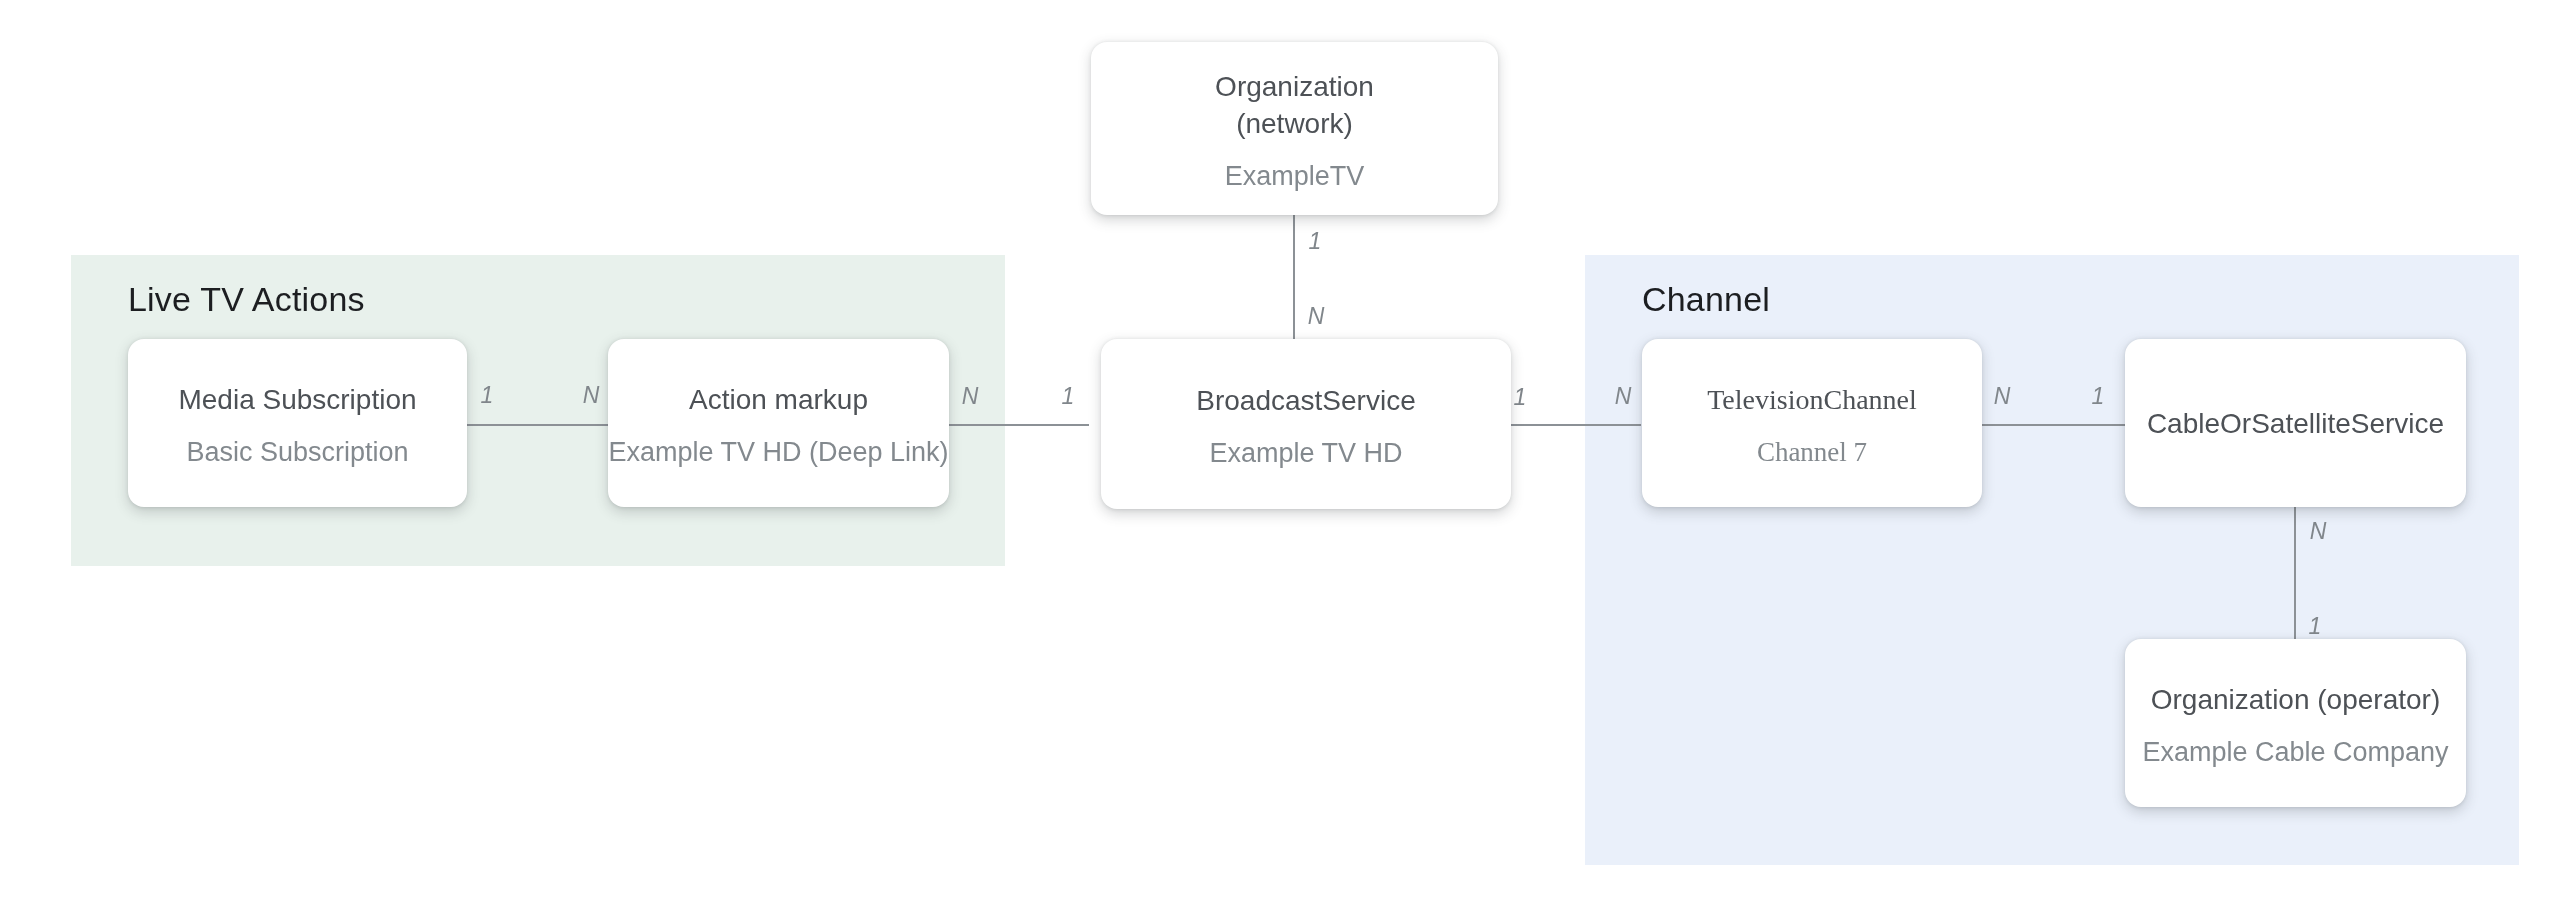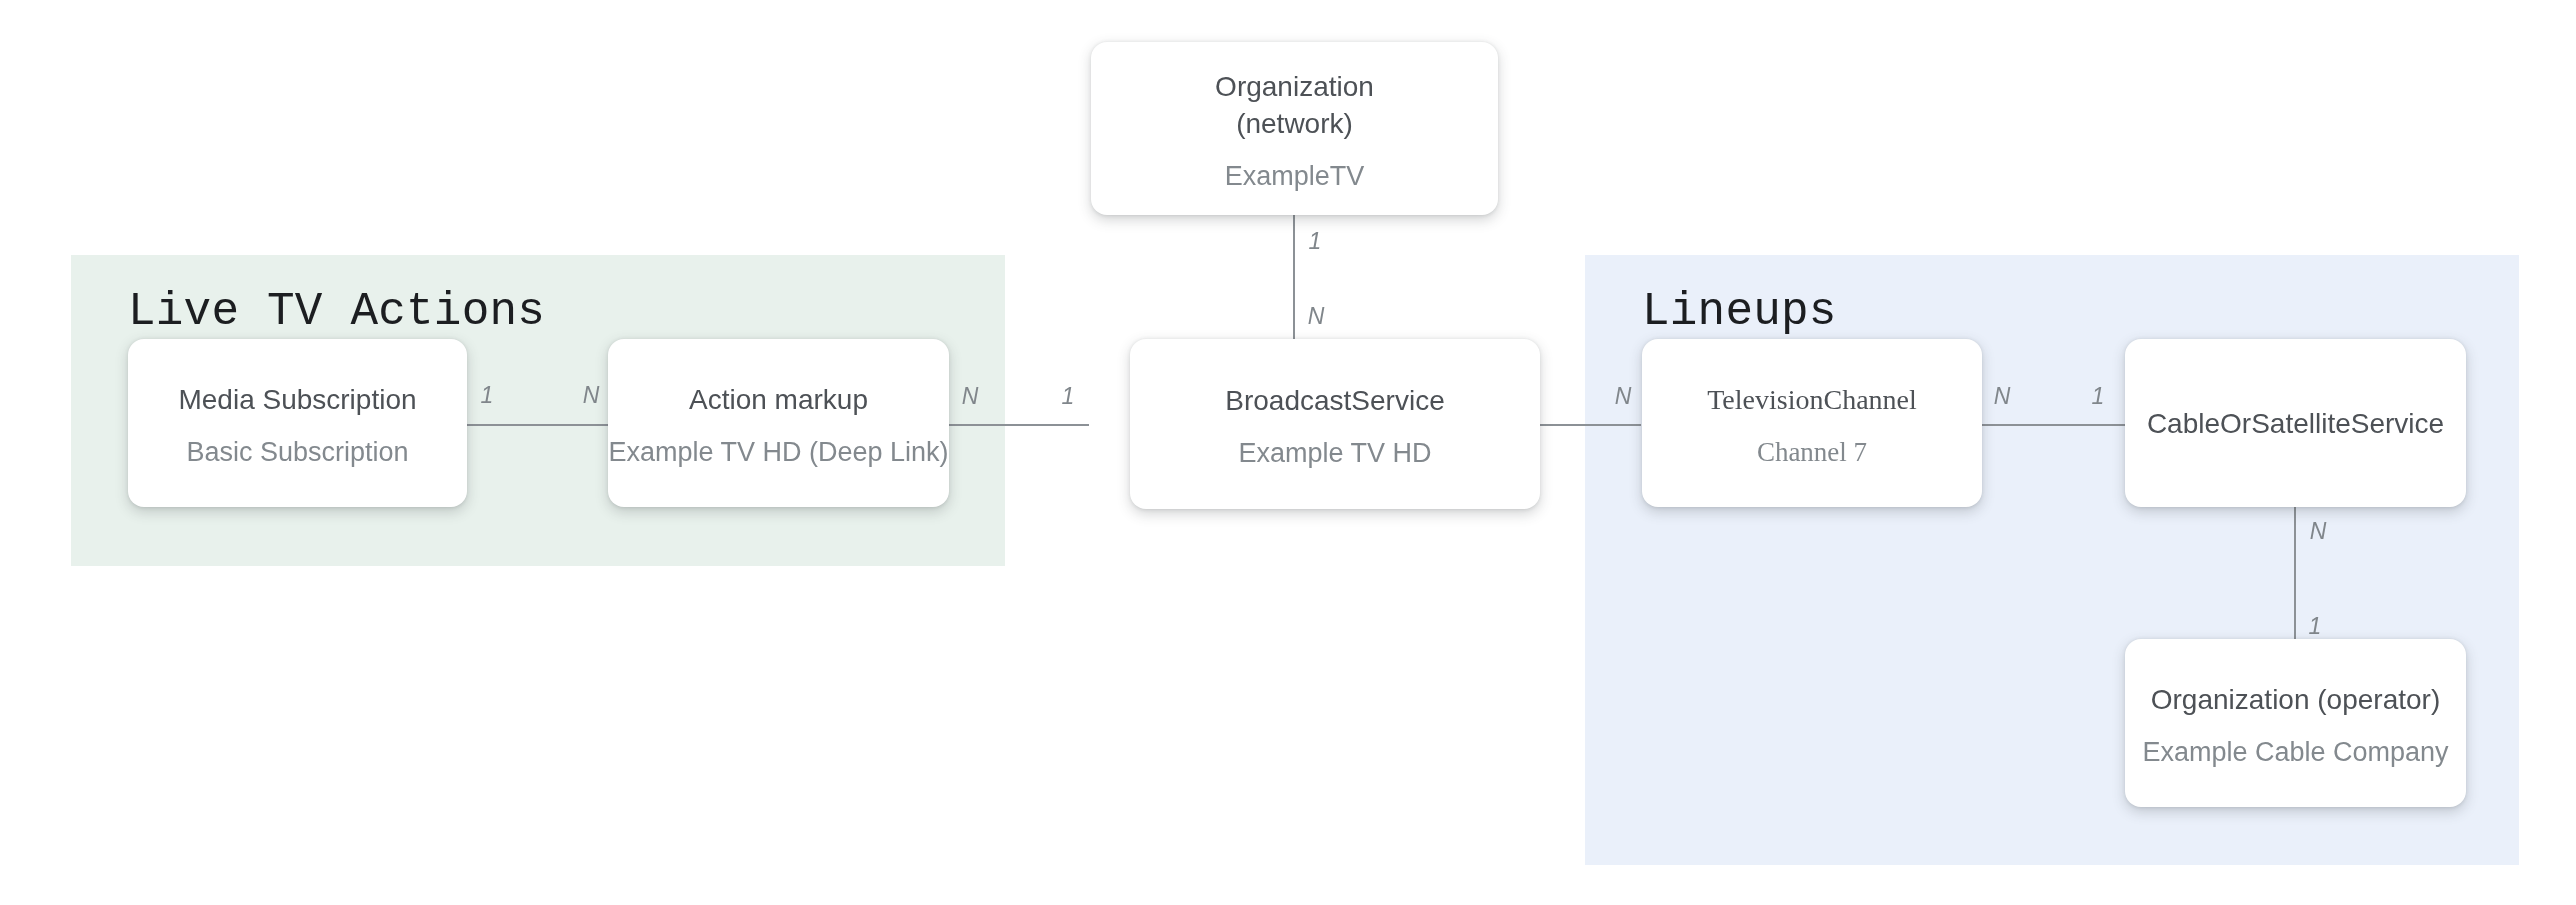--- a/index.html
+++ b/index.html
@@ -24,27 +24,26 @@
   }
   .region {
     position: absolute;
     z-index: 0;
   }
   .region.live-tv { left: 71px; top: 255px; width: 934px; height: 311px; background: var(--region-live-tv); }
   .region.lineups { left: 1585px; top: 255px; width: 934px; height: 610px; background: var(--region-lineups); }
   .region-title {
     position: absolute;
     left: 57px;
-    top: 36px;
-    font-size: 46px;
+    top: 23px;
+    font-size: 34px;
     line-height: 42px;
     color: var(--region-title);
     letter-spacing: 0.2px;
     white-space: pre;
-    font-family: Liberation Mono, monospace;
   }
   .node {
     position: absolute;
     z-index: 2;
     background: var(--card-background);
     border-radius: 16px;
     box-shadow: 0 4.4px 12.4px rgba(60,64,67,0.22), 0 0.9px 3.5px rgba(60,64,67,0.12);
     display: flex;
     flex-direction: column;
     align-items: center;
@@ -60,21 +59,21 @@
   }
   .node-subtitle {
     font-size: 27px;
     line-height: 26.5px;
     color: var(--card-subtitle);
     white-space: pre;
   }
   .node.n-org-network        { left: 1091px; top:  42px; width: 407px; height: 173px; }
   .node.n-media-subscription { left:  128px; top: 339px; width: 339px; height: 168px; }
   .node.n-action-markup      { left:  608px; top: 339px; width: 341px; height: 168px; }
-  .node.n-broadcast-service  { left: 1130px; top: 339px; width: 410px; height: 170px; text-align: right; }
+  .node.n-broadcast-service  { left: 1101px; top: 339px; width: 410px; height: 170px; text-align: right; }
   .node.n-television-channel { left: 1642px; top: 339px; width: 340px; height: 168px; font-family: Liberation Serif, serif; }
   .node.n-cable-satellite    { left: 2125px; top: 339px; width: 341px; height: 168px; }
   .node.n-org-operator       { left: 2125px; top: 639px; width: 341px; height: 168px; }
   .edge {
     position: absolute;
     z-index: 1;
     background: var(--connector);
   }
   .edge.h { height: 1.8px; }
   .edge.v { width: 1.8px; }
@@ -108,21 +107,21 @@
 </style>
 </head>
 <body>
 
 <div class="canvas">
 
   <div class="region live-tv">
     <div class="region-title">Live TV Actions</div>
   </div>
   <div class="region lineups">
-    <div class="region-title">Lineups</div>
+    <div class="region-title">Channel</div>
   </div>
 
   <div class="edge v e-network-broadcast"></div>
   <div class="edge h e-media-action"></div>
   <div class="edge h e-action-broadcast"></div>
   <div class="edge h e-broadcast-channel"></div>
   <div class="edge h e-channel-cable"></div>
   <div class="edge v e-cable-operator"></div>
 
   <span class="card-label lbl-v1-1">1</span>

